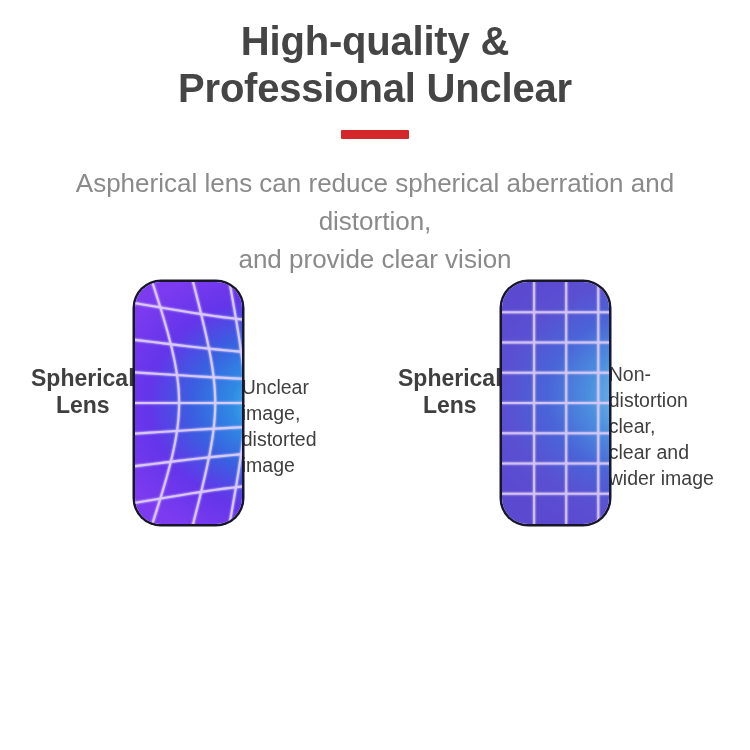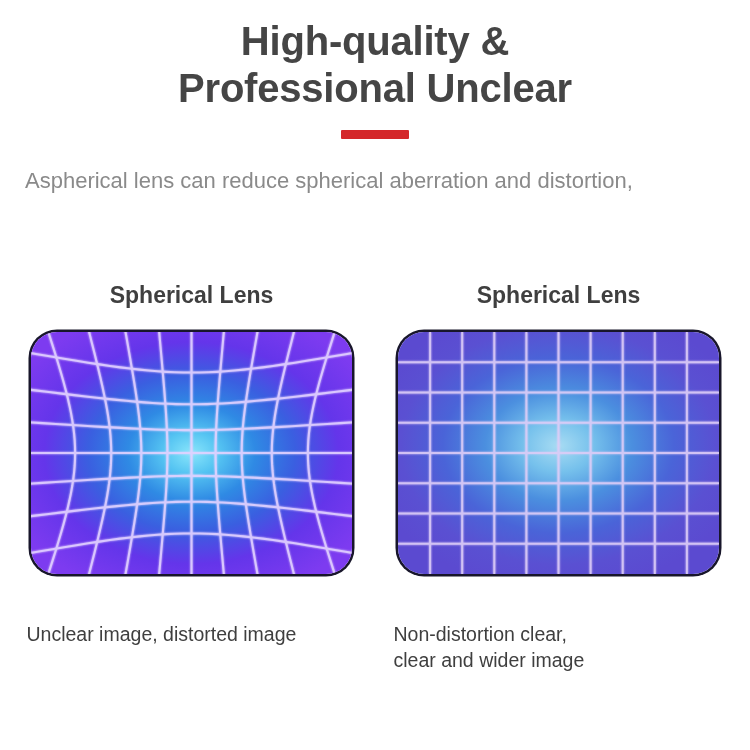--- a/index.html
+++ b/index.html
@@ -35,24 +35,24 @@
     width: 68px;
     height: 9px;
     background: #d4272a;
     margin: 18px auto 0 auto;
     border-radius: 1px;
   }
   .subtitle {
     margin: 26px auto 8px auto;
     width: 700px;
     color: #8a8a8a;
-    font-size: 22px;
+    font-size: 26px;
     font-weight: normal;
     line-height: 1.45;
-    text-align: left;
+    text-align: center;
   }
   .subtitle-line {
     display: block;
   }
 
   
   .panels {
     position: absolute;
     top: 282px;
     left: 0;
@@ -60,21 +60,21 @@
   }
   .panel-row {
     display: flex;
     justify-content: space-between;
     padding: 0 31px;
     box-sizing: border-box;
   }
   .panel {
     width: 321px;
     display: flex;
-    flex-direction: column;
+    flex-direction: row;
     align-items: center;
   }
   .panel-heading {
     color: #3f3f3f;
     font-size: 23px;
     font-weight: bold;
     margin: 0 0 23px 0;
     text-align: center;
   }
   .lens-box {
@@ -107,20 +107,21 @@
 <body>
 
 <div class="header">
   <h1 class="title">
     <span class="title-line">High-quality &amp;</span>
     <span class="title-line">Professional Unclear</span>
   </h1>
   <div class="accent-bar"></div>
   <p class="subtitle">
     <span class="subtitle-line">Aspherical lens can reduce spherical aberration and distortion,</span>
+    <span class="subtitle-line">and provide clear vision</span>
   </p>
 </div>
 
 <div class="panels">
   <div class="panel-row">
 
     <div class="panel">
       <div class="panel-heading">Spherical Lens</div>
       <div class="lens-box">
         <svg viewBox="0 0 321 242" xmlns="http://www.w3.org/2000/svg">

